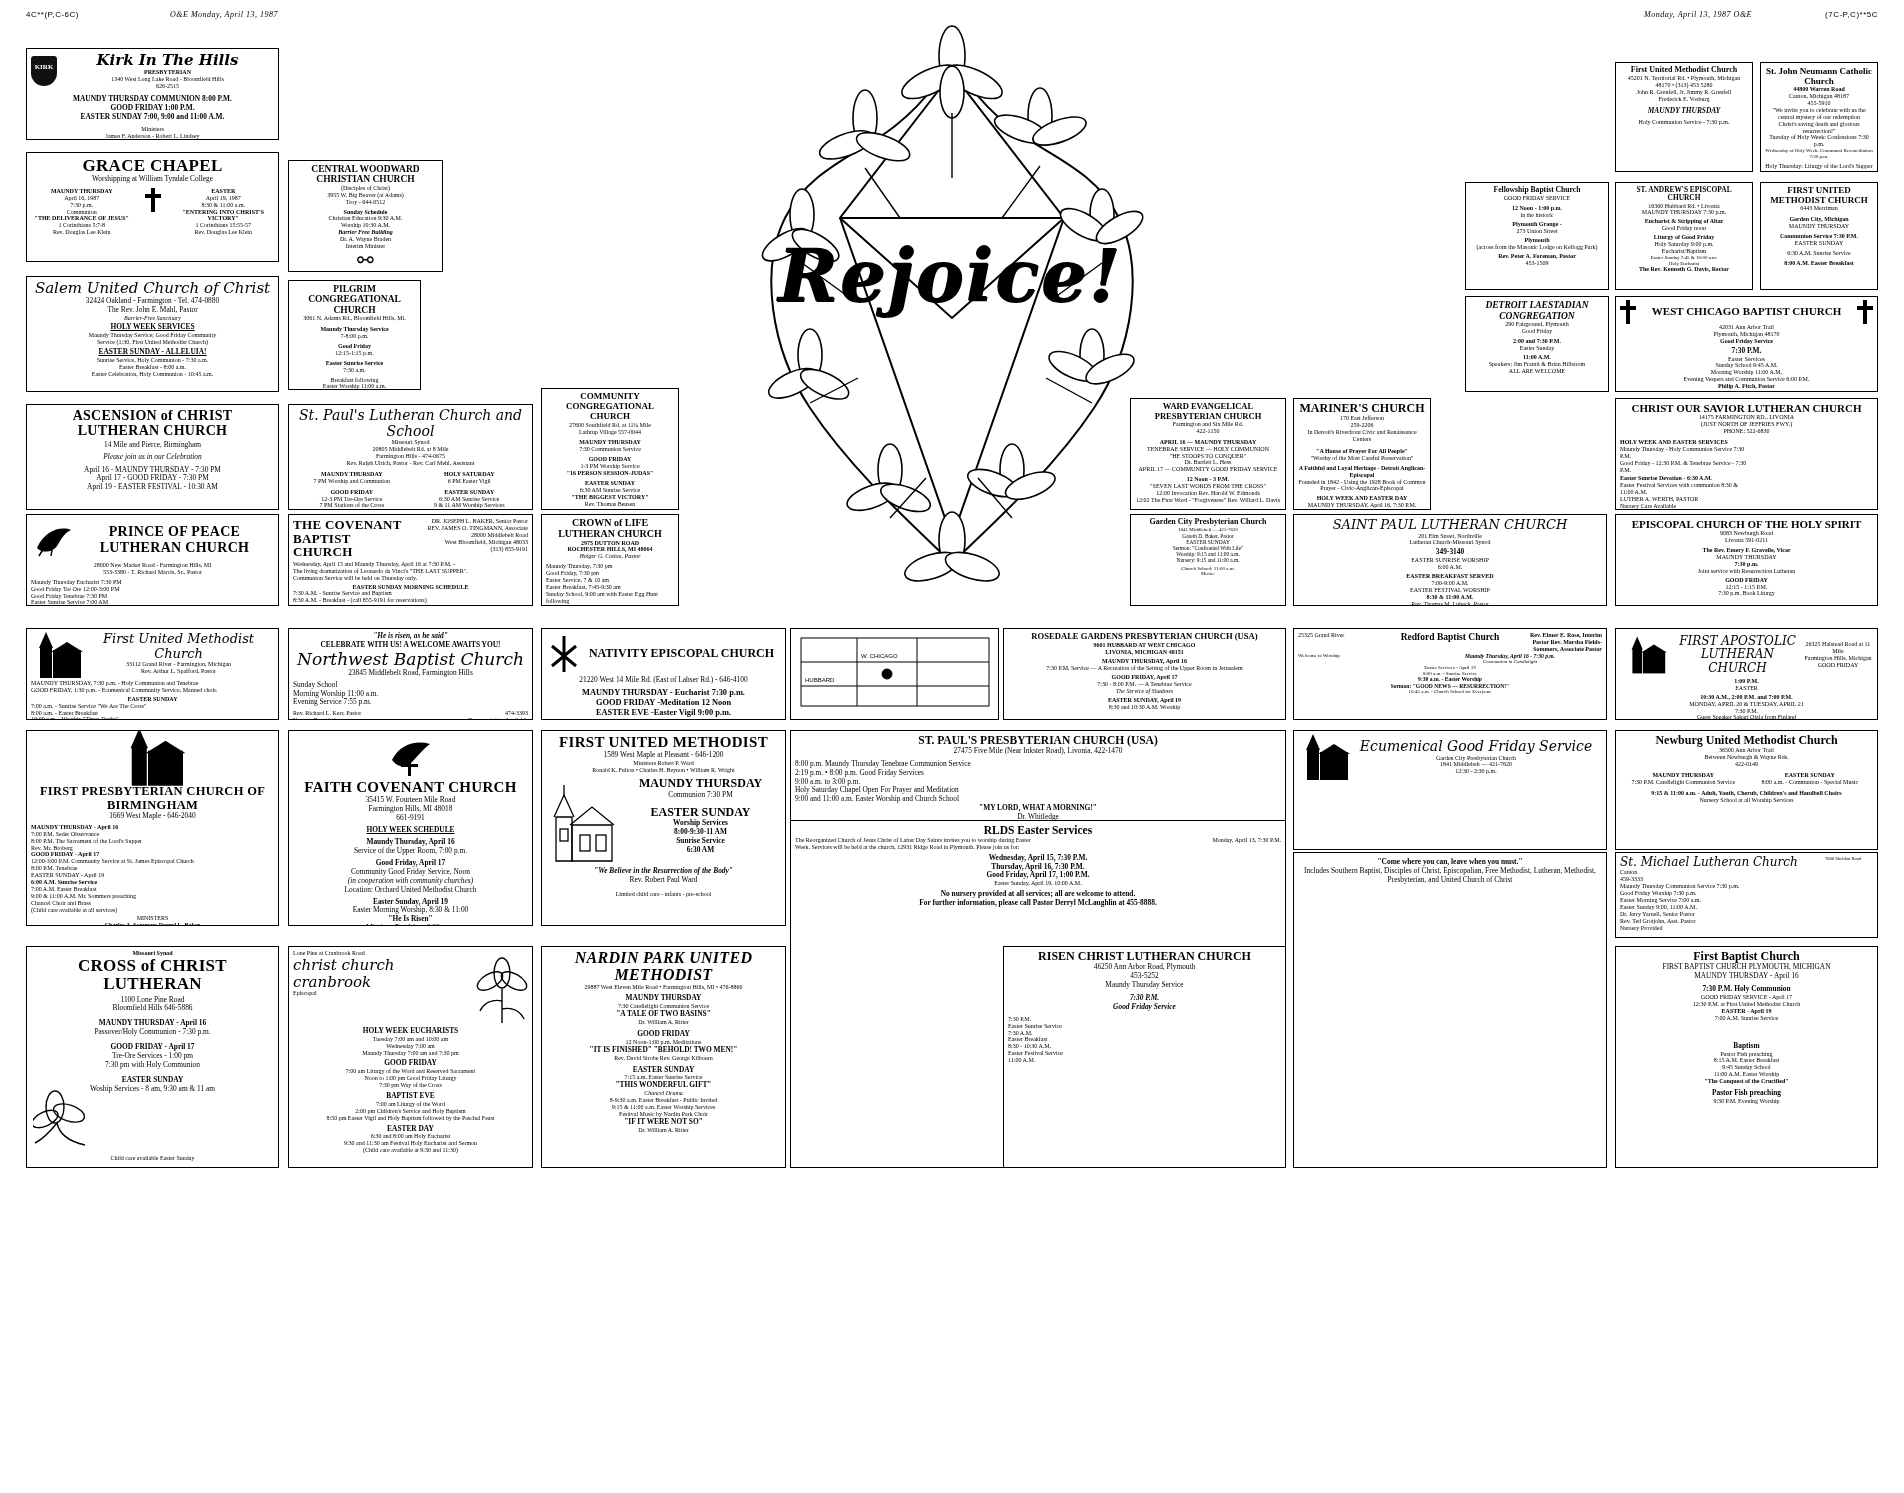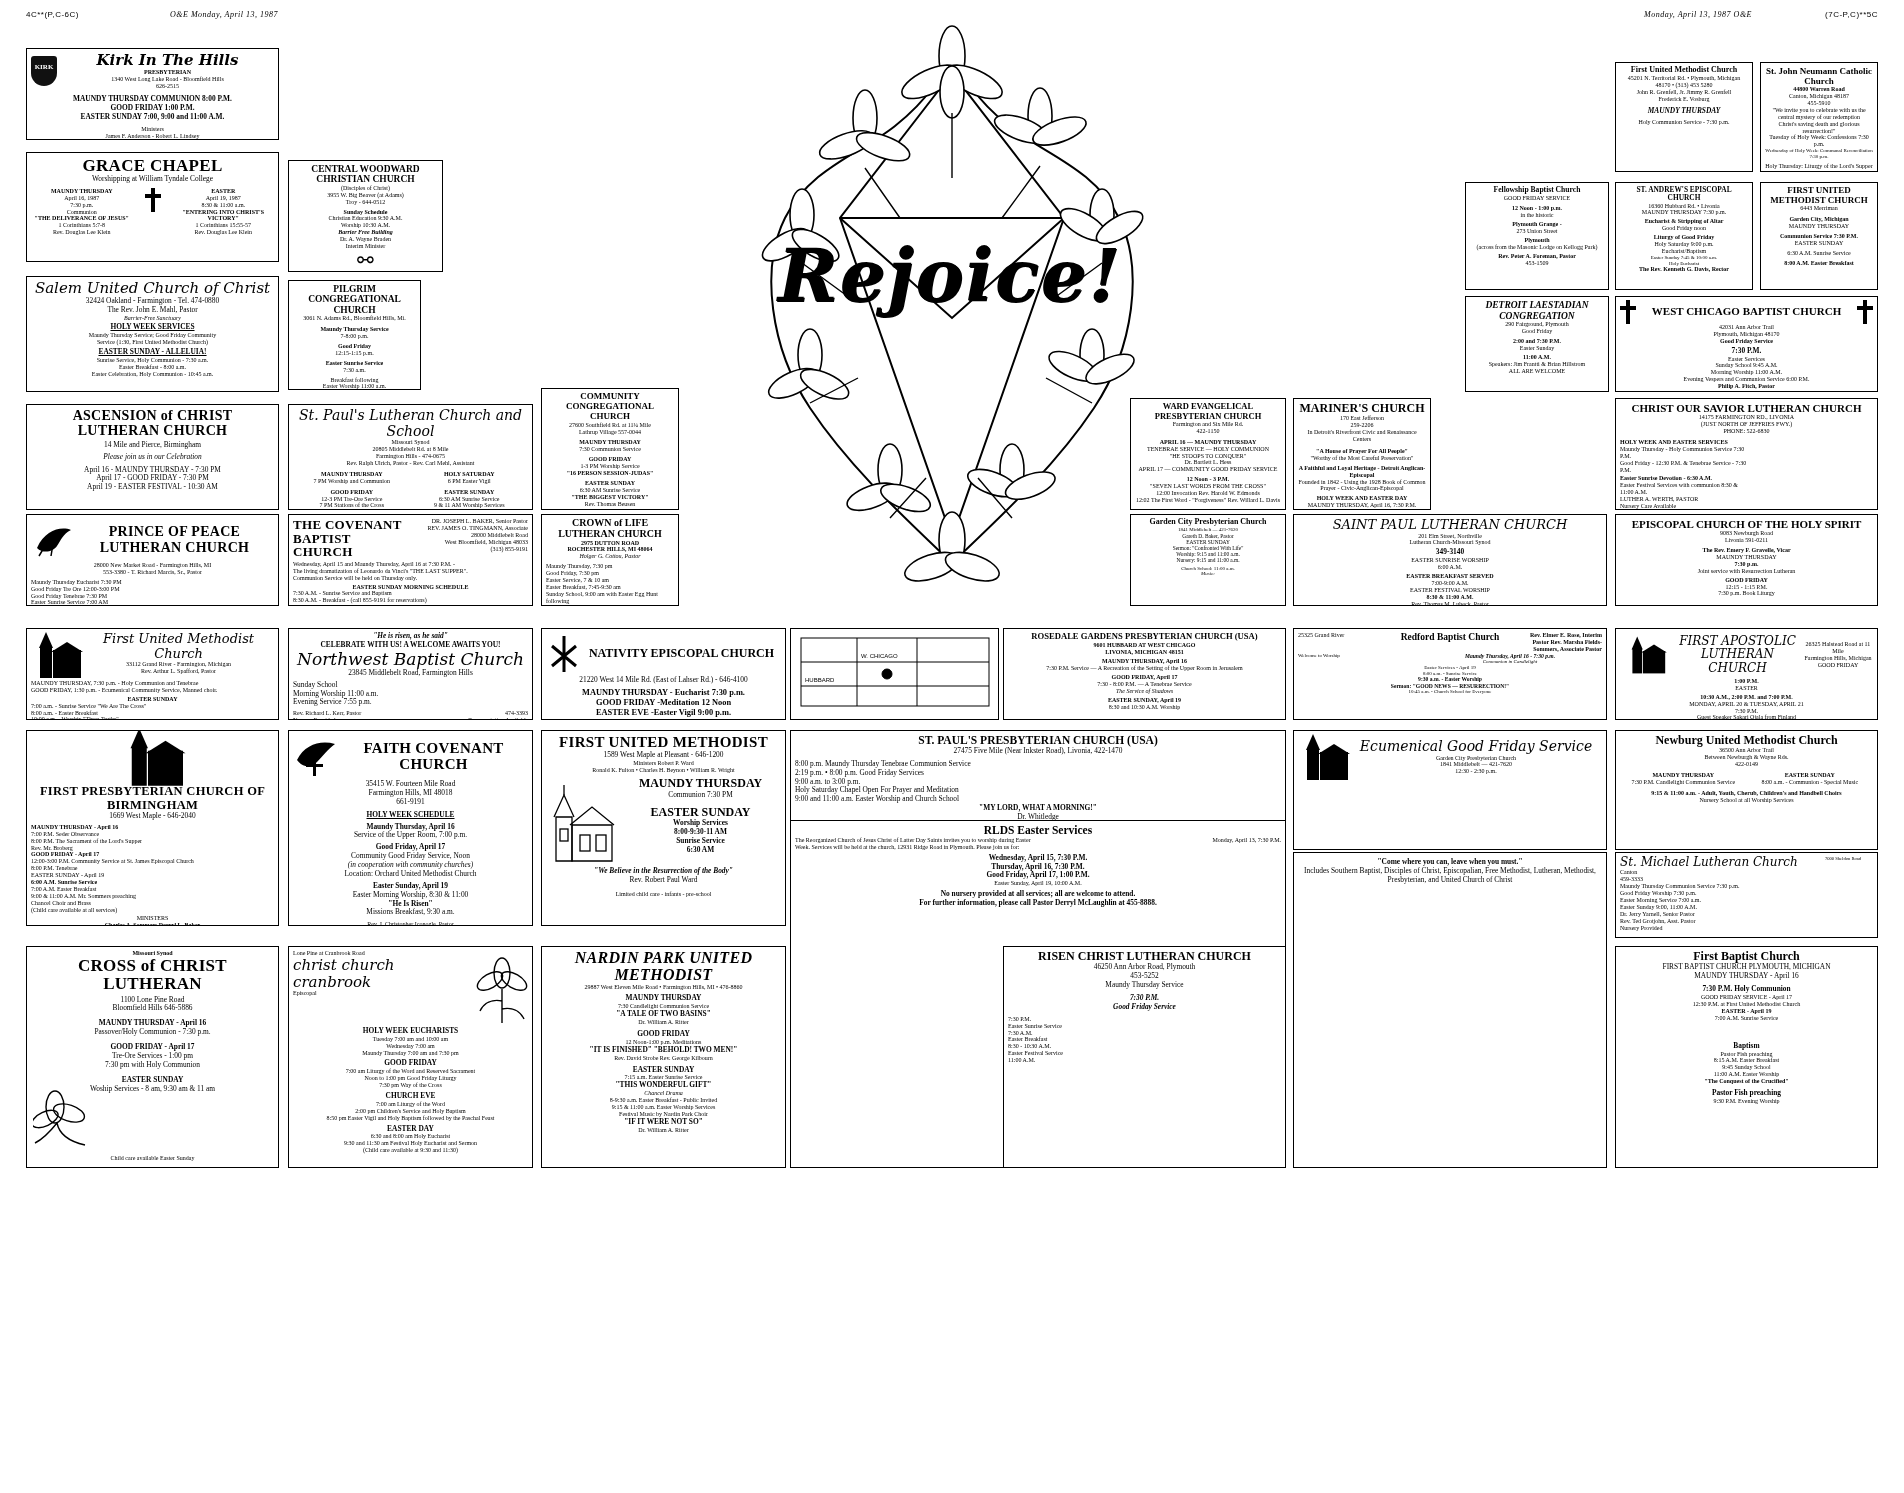--- a/index.html
+++ b/index.html
@@ -391,21 +391,21 @@
       <div class="xtiny lft col">Rev. Richard L. Kerr, Pastor</div>
       <div class="xtiny rgt col">474-3393</div>
     </div>
     <div class="row">
       <div class="xtiny lft col">Nursery Provided</div>
       <div class="xtiny rgt col it">Transportation Available</div>
     </div>
   </div>
 
   <div class="ad" style="left:288px;top:730px;width:245px;height:196px;">
-    <div class="row" style="align-items:center;">
+    <div class="row" style="align-items:center;flex-direction:column;">
       <svg width="46" height="46" viewBox="0 0 46 46">
         <path d="M4 26 C12 10 28 6 42 10 C34 16 30 22 24 28 C18 34 10 34 4 26 Z" fill="#000"></path>
         <rect x="20" y="24" width="3" height="18" fill="#000"></rect>
         <rect x="13" y="30" width="17" height="3" fill="#000"></rect>
       </svg>
       <div class="col t1" style="font-size:15px;line-height:1.05;">FAITH COVENANT CHURCH</div>
     </div>
     <div class="sm">35415 W. Fourteen Mile Road</div>
     <div class="sm">Farmington Hills, MI 48018</div>
     <div class="sm">661-9191</div>
@@ -441,21 +441,21 @@
       </svg>
     </div>
     <div class="sm b" style="margin-top:2px;">HOLY WEEK EUCHARISTS</div>
     <div class="xtiny">Tuesday 7:00 am and 10:00 am</div>
     <div class="xtiny">Wednesday 7:00 am</div>
     <div class="xtiny">Maundy Thursday 7:00 am and 7:30 pm</div>
     <div class="sm b" style="margin-top:3px;">GOOD FRIDAY</div>
     <div class="xtiny">7:00 am Liturgy of the Word and Reserved Sacrament</div>
     <div class="xtiny">Noon to 1:00 pm Good Friday Liturgy</div>
     <div class="xtiny">7:30 pm Way of the Cross</div>
-    <div class="sm b" style="margin-top:3px;">CHURCH EVE</div>
+    <div class="sm b" style="margin-top:3px;">BAPTIST EVE</div>
     <div class="xtiny">7:00 am Liturgy of the Word</div>
     <div class="xtiny">2:00 pm Children's Service and Holy Baptism</div>
     <div class="xtiny">8:50 pm Easter Vigil and Holy Baptism followed by the Paschal Feast</div>
     <div class="sm b" style="margin-top:3px;">EASTER DAY</div>
     <div class="xtiny">6:30 and 8:00 am Holy Eucharist</div>
     <div class="xtiny">9:30 and 11:30 am Festival Holy Eucharist and Sermon</div>
     <div class="xtiny">(Child care available at 9:30 and 11:30)</div>
   </div>
 
   <div class="ad" style="left:541px;top:388px;width:138px;height:122px;">

